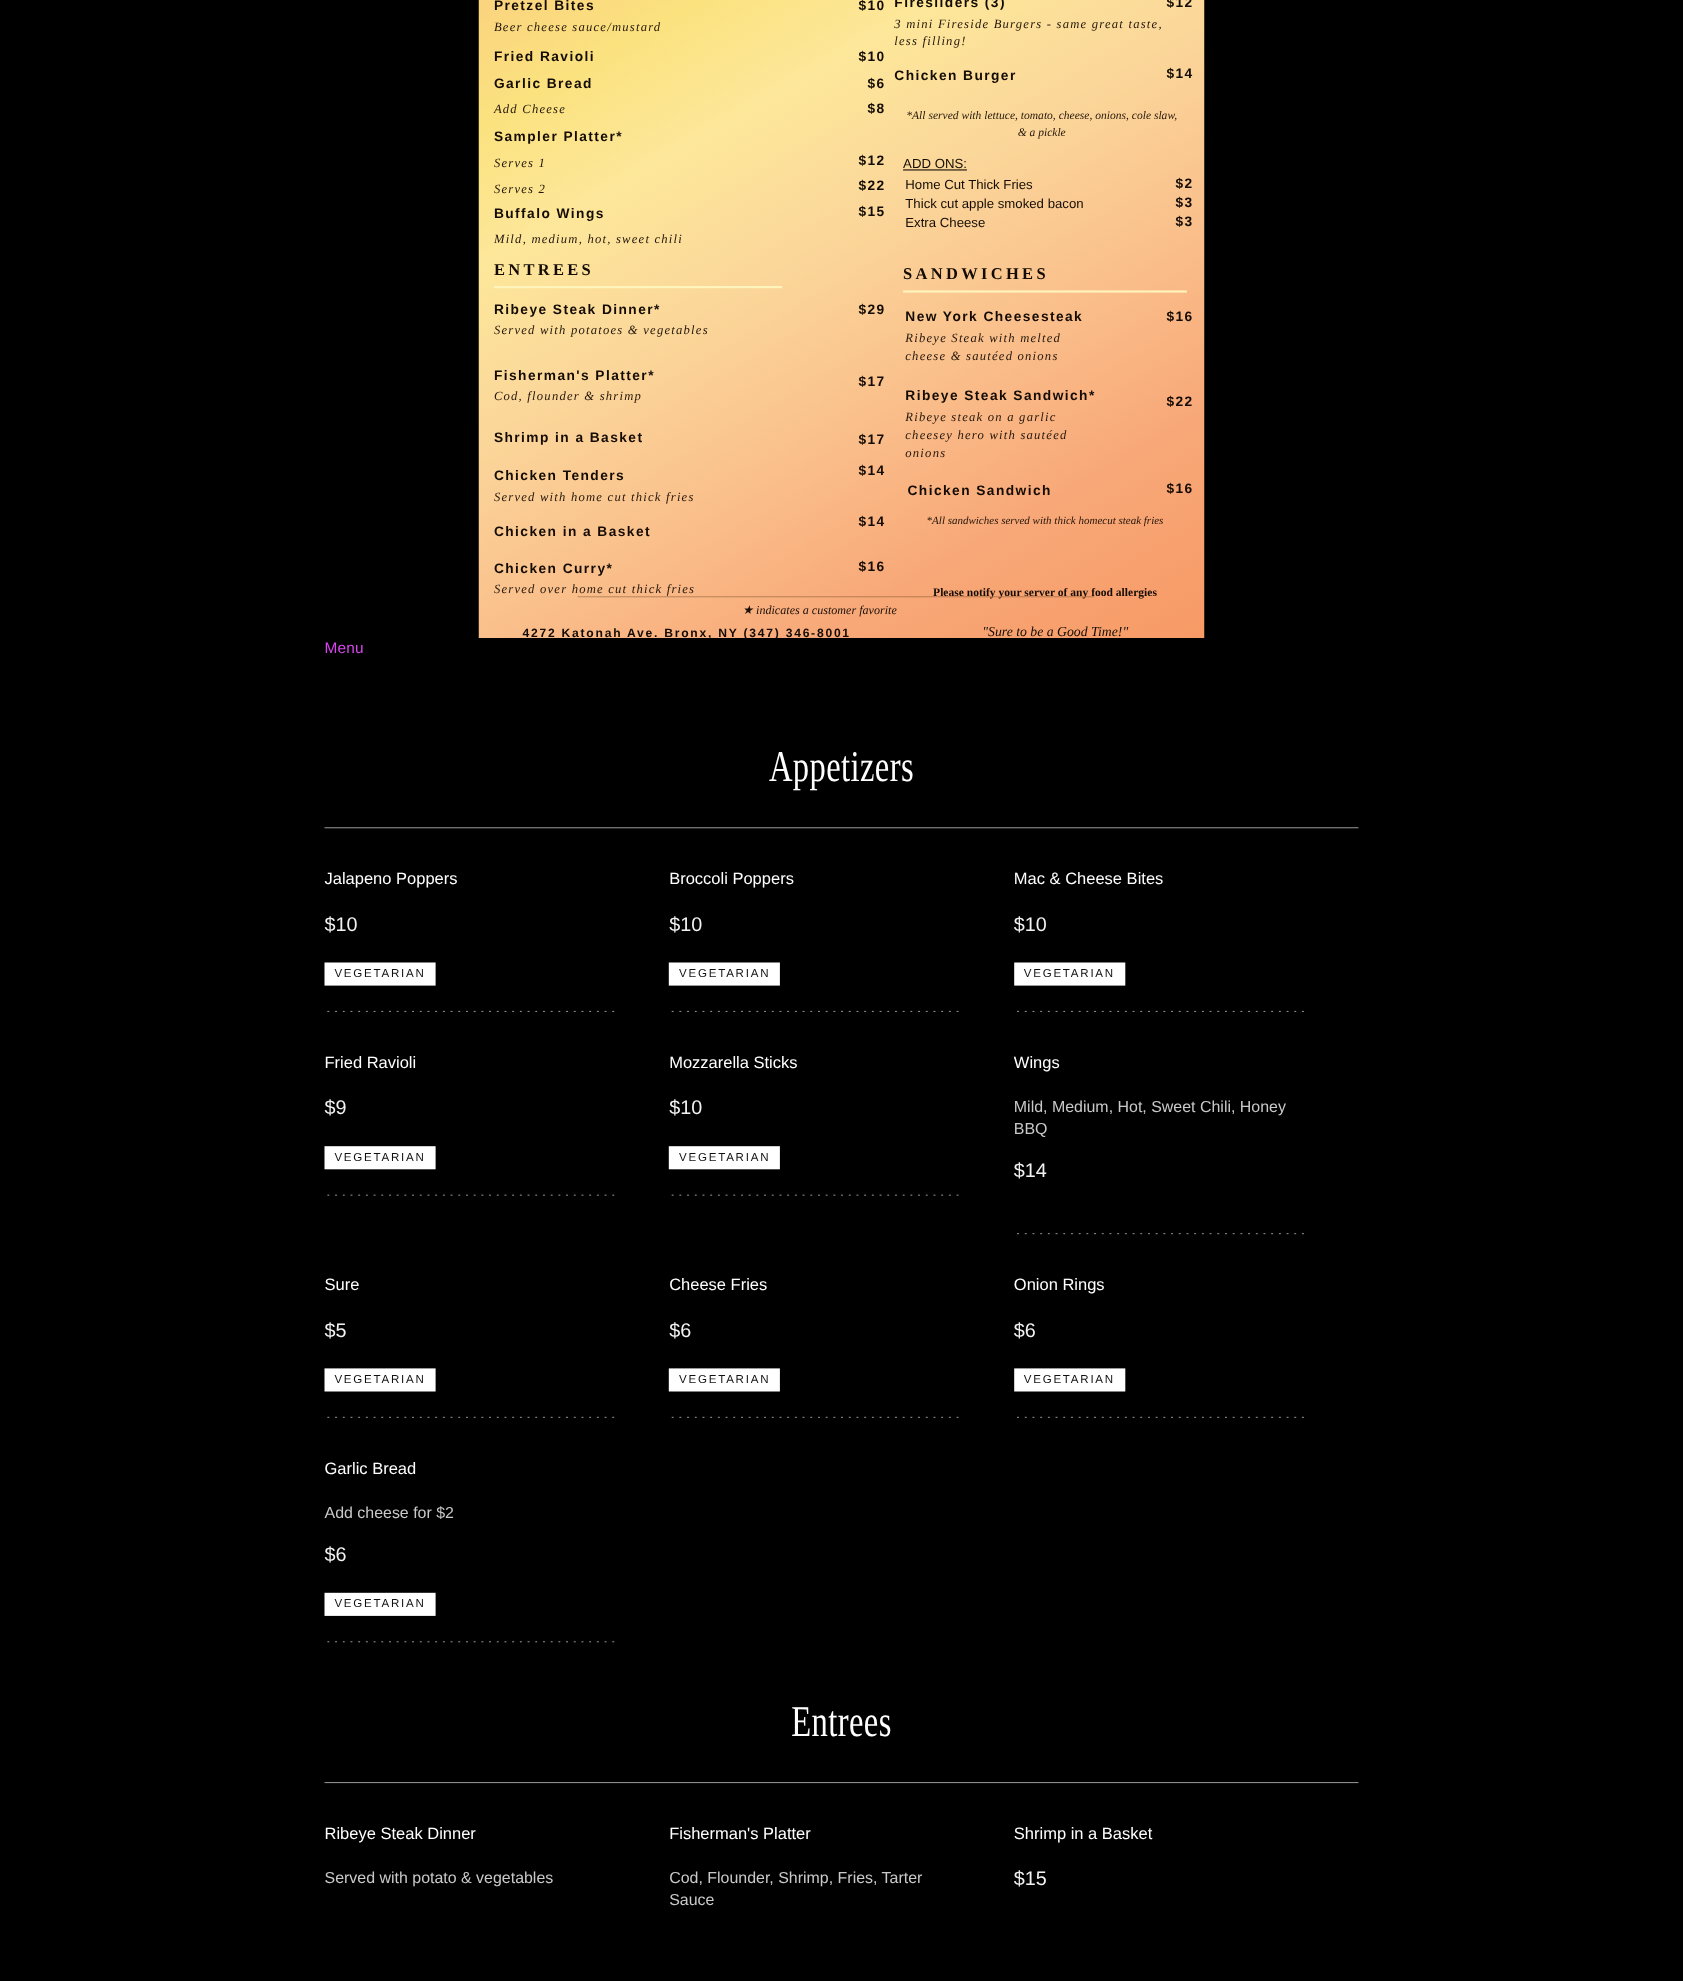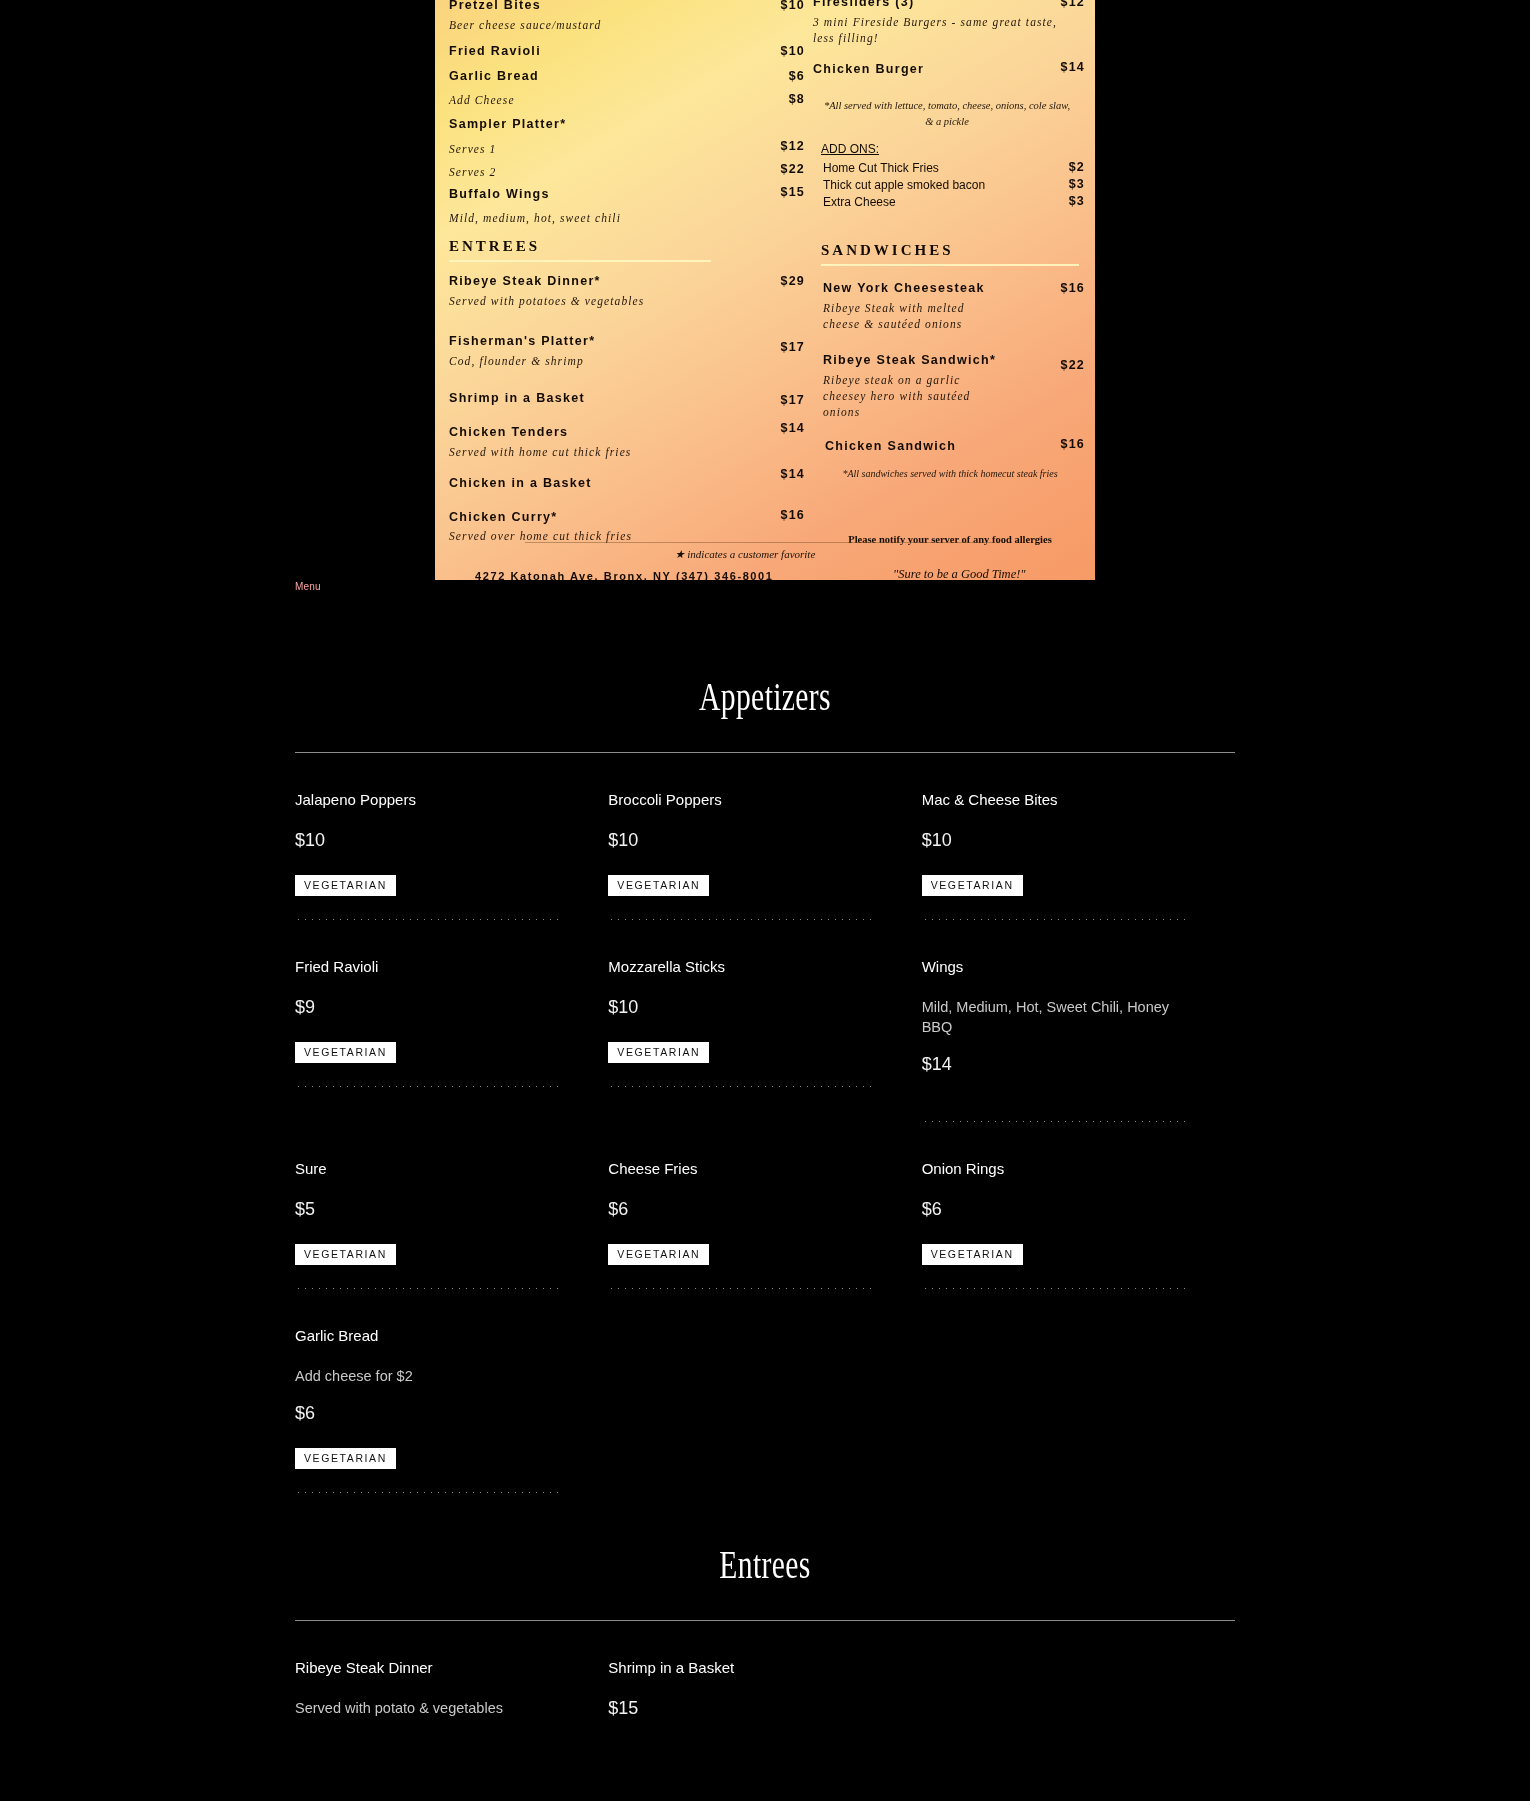--- a/index.html
+++ b/index.html
@@ -105,22 +105,22 @@
     font-family:"Liberation Serif", serif; font-style: italic;
     font-size: 12.5px; color:#140c04;
   }
   .m-hair { height:1px; background: rgba(120,80,40,.45); }
 
   
   .caption {
     position: absolute;
     left: 295px;
     top: 581px;
-    font-size: 10px;
-    color: #fca5a5;
+    font-size: 14px;
+    color: #d946ef;
     letter-spacing: .2px;
   }
 
   
   .page { width: 940px; margin: 0 auto; padding-top: 92px; }
   .sec-title {
     text-align: center;
     font-family: "Liberation Serif", serif;
     font-size: 40px;
     font-weight: 400;
@@ -415,20 +415,26 @@
 
     <div class="grid">
 
       <div class="cell">
           <div class="cell-inner">
         <div class="item-name">Ribeye Steak Dinner</div>
         <div class="item-desc">Served with potato &amp; vegetables</div>
       </div>
         </div>
 
+      <div class="cell">
+          <div class="cell-inner">
+        <div class="item-name">Fisherman's Platter</div>
+        <div class="item-desc">Cod, Flounder, Shrimp, Fries, Tarter Sauce</div>
+      </div>
+        </div>
 
       <div class="cell">
           <div class="cell-inner">
         <div class="item-name">Shrimp in a Basket</div>
         <div class="item-price" style="margin-top:17px;">$15</div>
       </div>
         </div>
 
     </div>
   </section>

